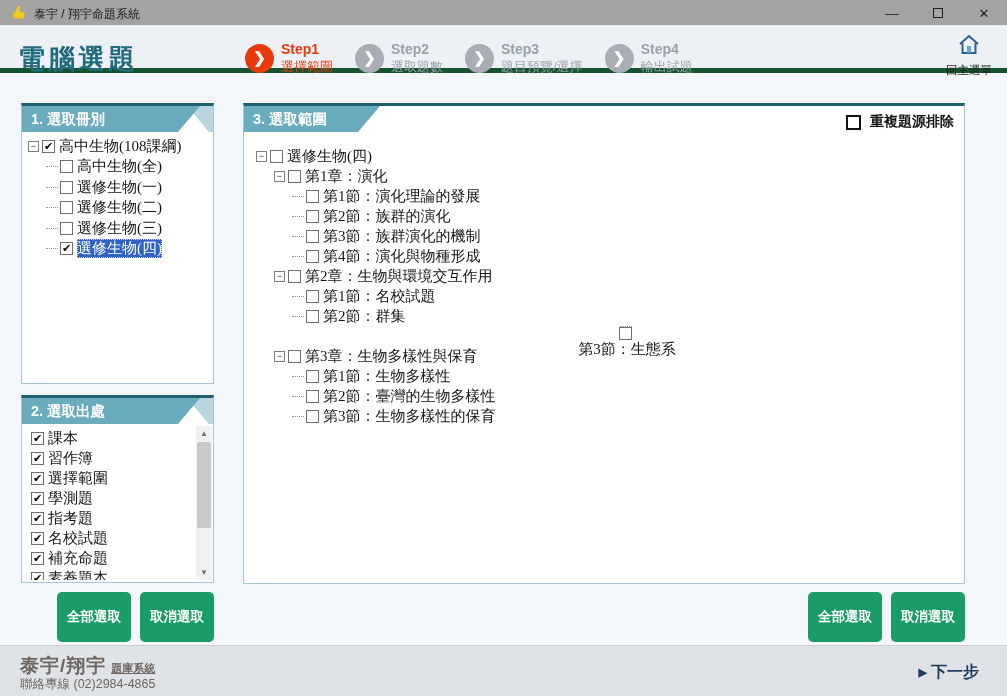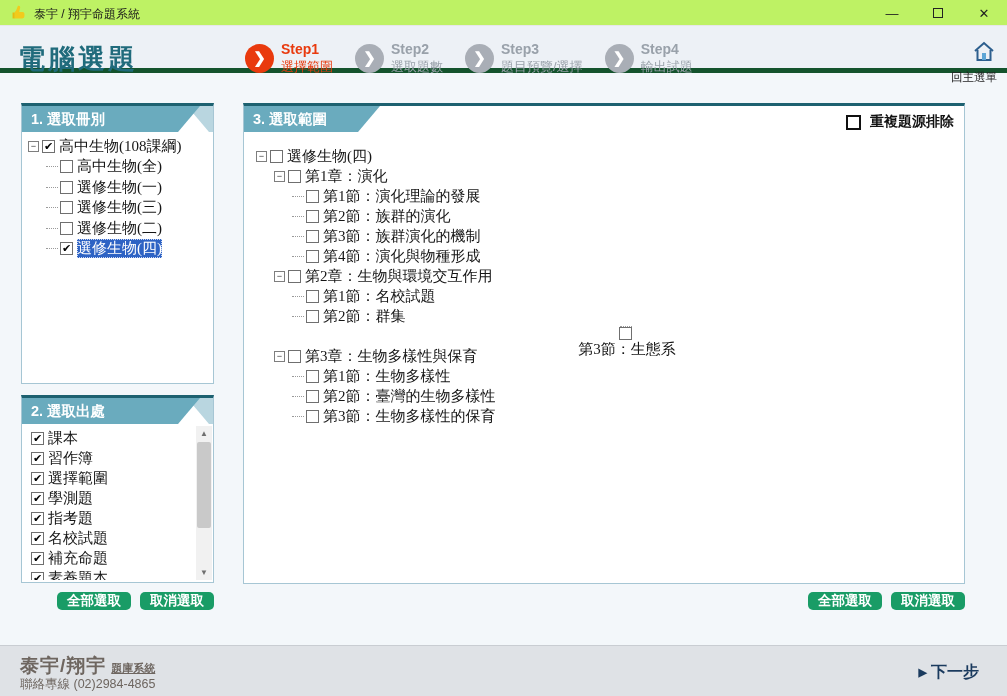--- a/index.html
+++ b/index.html
@@ -1,20 +1,20 @@
 <!DOCTYPE html>
 <html><head>
 <meta charset="utf-8">
 <style>
   * { margin:0; padding:0; box-sizing:border-box; }
   html,body { width:1007px; height:696px; overflow:hidden;
     font-family:"Liberation Sans", sans-serif; background:#f3f7fa; }
 
   
-  .titlebar { position:relative; height:26px; background:#bef264;
+  .titlebar { position:relative; height:26px; background:#a3a3a3;
     border-bottom:1px solid #e7e7e7; }
   .titlebar .brand-icon { position:absolute; left:10px; top:4px; width:17px; height:17px; }
   .titlebar .title-text { position:absolute; left:34px; top:6px; font-size:12px; color:#1a1a1a; }
   .win-controls { position:absolute; right:0; top:0; height:26px; display:flex; }
   .win-btn { width:46px; height:26px; display:flex; align-items:center; justify-content:center;
     font-size:13px; color:#222; cursor:default; }
   .win-btn .maxbox { width:10px; height:10px; border:1.5px solid #222; display:inline-block; }
 
   
   .header { position:relative; height:47px; background:#edf1f6; border-bottom:5px solid #14532d; }
@@ -22,21 +22,21 @@
     color:#206b7c; letter-spacing:3px; }
   .steps { position:absolute; left:245px; top:0; height:64px; display:flex; align-items:center; gap:22px; }
   .step { display:flex; align-items:center; gap:7px; }
   .step-circle { width:29px; height:29px; border-radius:50%; background:#a9aeb6; color:#fff;
     display:flex; align-items:center; justify-content:center; font-size:15px; font-weight:bold; }
   .step.active .step-circle { background:#e93a0e; }
   .step-text { display:flex; flex-direction:column; line-height:1.25; }
   .step-num { font-size:14px; font-weight:bold; color:#99a1aa; }
   .step-label { font-size:13px; color:#99a1aa; }
   .step.active .step-num, .step.active .step-label { color:#e93a0e; }
-  .home { position:absolute; right:10px; top:14px; width:56px; text-align:right; cursor:pointer; }
+  .home { position:absolute; right:10px; top:7px; width:56px; text-align:center; cursor:pointer; }
   .home-label { font-size:11.5px; color:#222; margin-top:2px; }
 
   
   .panel { position:absolute; background:#fff; border:1px solid #a6c6d4; border-top:3px solid #1d6170; }
   .panel1 { left:21px; top:103px; width:193px; height:281px; }
   .panel2 { left:21px; top:395px; width:193px; height:188px; }
   .panel3 { left:243px; top:103px; width:722px; height:481px; }
   .panel-head { position:relative; height:26px; background:#fff; overflow:hidden; }
   .band-tail { position:absolute; top:0; right:0; height:100%; width:40px; background:#b9d6e0;
     clip-path:polygon(14px 0, 100% 0, 100% 100%, 36px 100%); }
@@ -73,21 +73,21 @@
   
   .dedupe { position:absolute; right:10px; top:7px; display:flex; align-items:center; gap:5px; }
   .cb.bold-cb { width:15px; height:15px; border:2px solid #111; }
   .dedupe-label { font-size:14px; font-weight:bold; color:#111; }
 
   
   .btn-row { position:absolute; display:flex; gap:9px; }
   .btn-row.p1pos { left:21px; top:592px; width:193px; justify-content:flex-end; }
   .btn-row.p3pos { left:243px; top:592px; width:722px; justify-content:flex-end; }
   .gbtn { background:#199c66; color:#fff; font-size:13.5px; font-weight:bold; border:none;
-    border-radius:5px; padding:0 10px; cursor:pointer; font-family:"Liberation Sans",sans-serif; }
+    border-radius:5px; padding:16px 10px; cursor:pointer; font-family:"Liberation Sans",sans-serif; }
 
   
   .footer { position:absolute; left:0; right:0; bottom:0; height:51px; background:#dfe2e6;
     border-top:1px solid #c9cdd2; }
   .footer-brand { position:absolute; left:20px; top:7px; color:#6e6660; }
   .footer-brand .big { font-size:19px; font-weight:bold; letter-spacing:1px; }
   .footer-brand .small { font-size:11px; font-weight:bold; margin-left:5px;text-decoration:underline; }
   .footer-contact { position:absolute; left:20px; top:30px; font-size:12.5px; color:#6e6660; }
   .next-btn { position:absolute; right:28px; top:16px; color:#1a3a5e; font-size:16px;
     font-weight:bold; cursor:pointer; display:flex; align-items:center; gap:4px; }
@@ -174,26 +174,26 @@
         <span class="tlabel">高中生物(全)</span>
       </div>
       <div class="trow" style="padding-left: 18px;">
         <span class="dots"></span>
         <span class="cb"></span>
         <span class="tlabel">選修生物(一)</span>
       </div>
       <div class="trow" style="padding-left: 18px;">
         <span class="dots"></span>
         <span class="cb"></span>
+        <span class="tlabel">選修生物(二)</span>
+      </div>
+      <div class="trow" style="padding-left: 18px;">
+        <span class="dots"></span>
+        <span class="cb"></span>
         <span class="tlabel">選修生物(三)</span>
-      </div>
-      <div class="trow" style="padding-left: 18px;">
-        <span class="dots"></span>
-        <span class="cb"></span>
-        <span class="tlabel">選修生物(二)</span>
       </div>
       <div class="trow" style="padding-left: 18px;">
         <span class="dots"></span>
         <span class="cb">✔</span>
         <span class="tlabel selected">選修生物(四)</span>
       </div>
     </div>
 </div>
 
 <div class="panel panel2">

